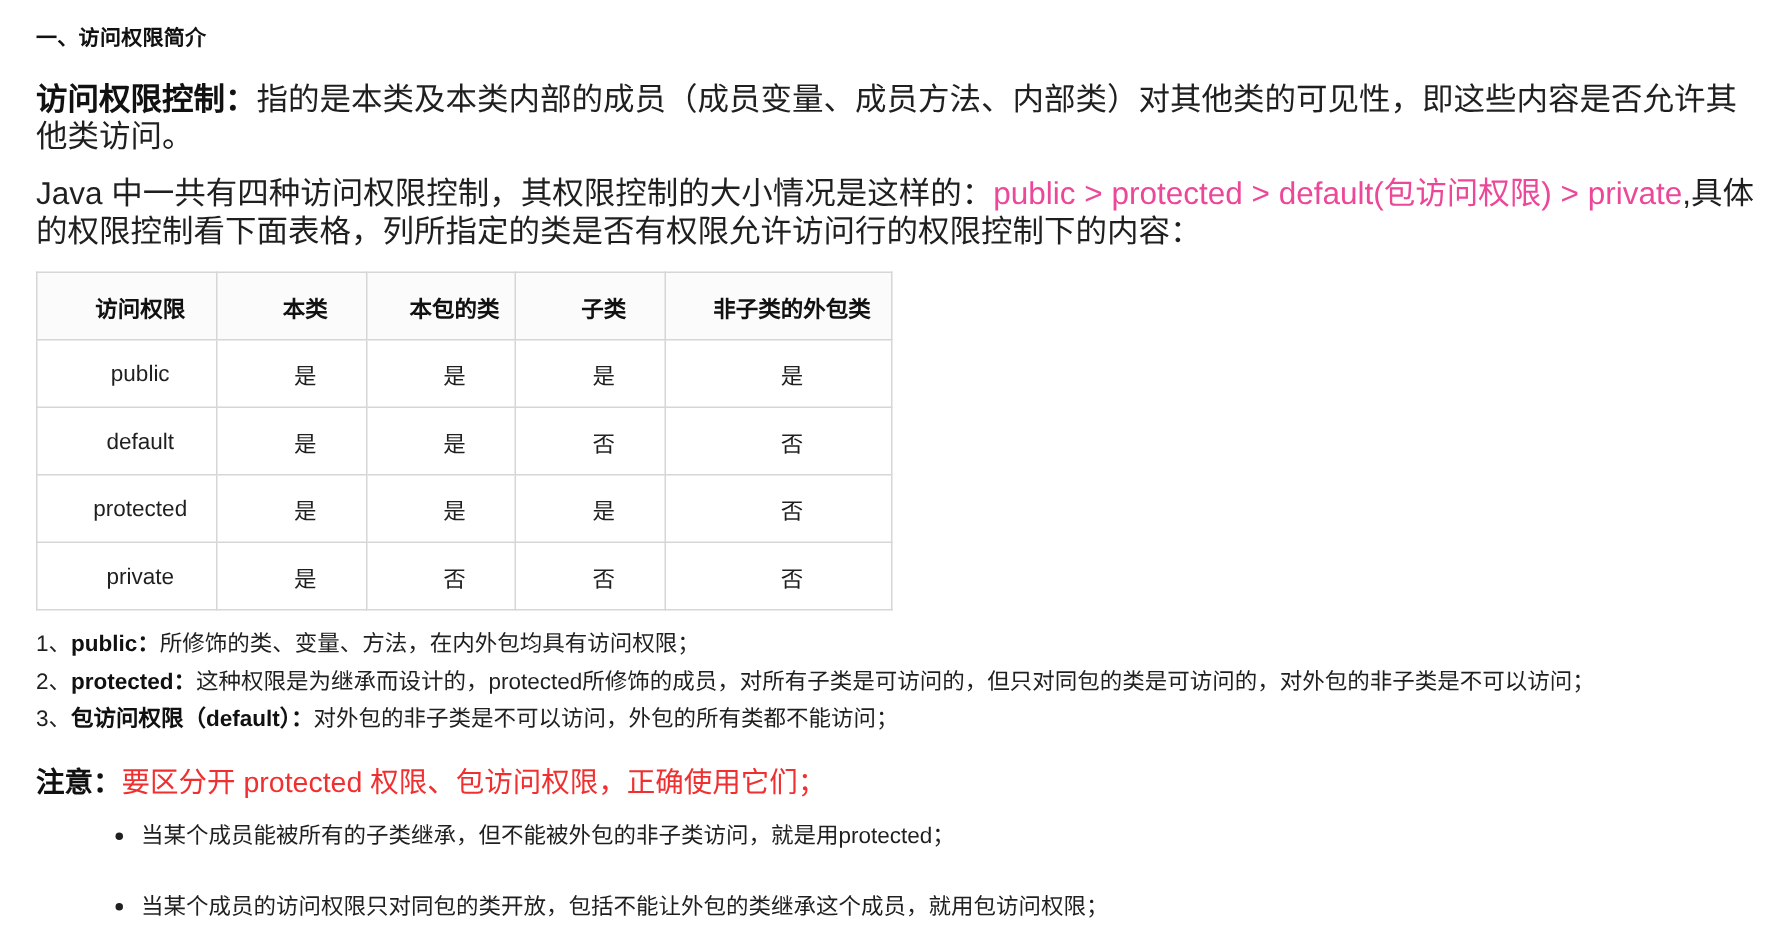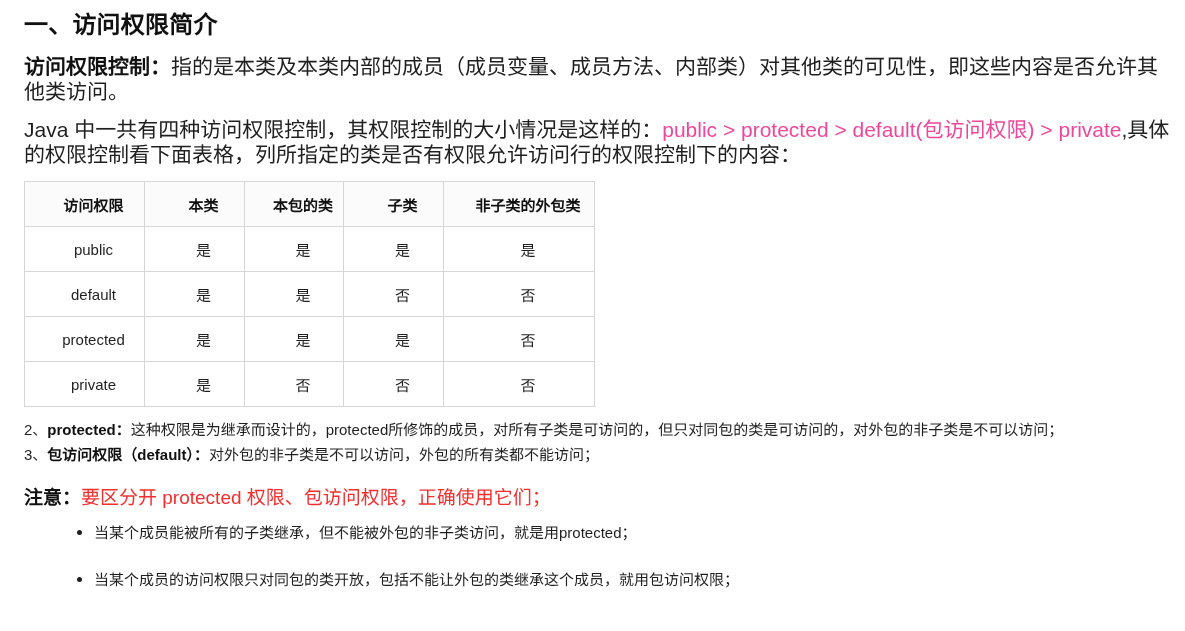--- a/index.html
+++ b/index.html
@@ -16,21 +16,21 @@
     color: #1a1a1a;
     -webkit-font-smoothing: antialiased;
   }
   .page {
     padding: 10px 0 0 24px;
     box-sizing: border-box;
     width: 1185px;
   }
   
   .doc-title {
-    font-size: 24px;
+    font-size: 14px;
     font-weight: bold;
     line-height: 26px;
     margin: 2px 0 16px 0;
     color: #111111;
     letter-spacing: 0.2px;
   }
   
   .para {
     font-size: 21px;
     line-height: 25px;
@@ -170,20 +170,23 @@
         <td>是</td>
         <td>否</td>
         <td>否</td>
         <td>否</td>
       </tr>
     </tbody>
   </table>
 
   <div class="num-list">
     <div class="num-item">
+      <span>1、</span><span class="b">public：</span><span>所修饰的类、变量、方法，在内外包均具有访问权限；</span>
+    </div>
+    <div class="num-item">
       <span>2、</span><span class="b">protected：</span><span>这种权限是为继承而设计的，protected所修饰的成员，对所有子类是可访问的，但只对同包的类是可访问的，对外包的非子类是不可以访问；</span>
     </div>
     <div class="num-item">
       <span>3、</span><span class="b">包访问权限（default）：</span><span>对外包的非子类是不可以访问，外包的所有类都不能访问；</span>
     </div>
   </div>
 
   <p class="notice">
     <span class="b">注意：</span><span class="red">要区分开 protected 权限、包访问权限，正确使用它们；</span>
   </p>

